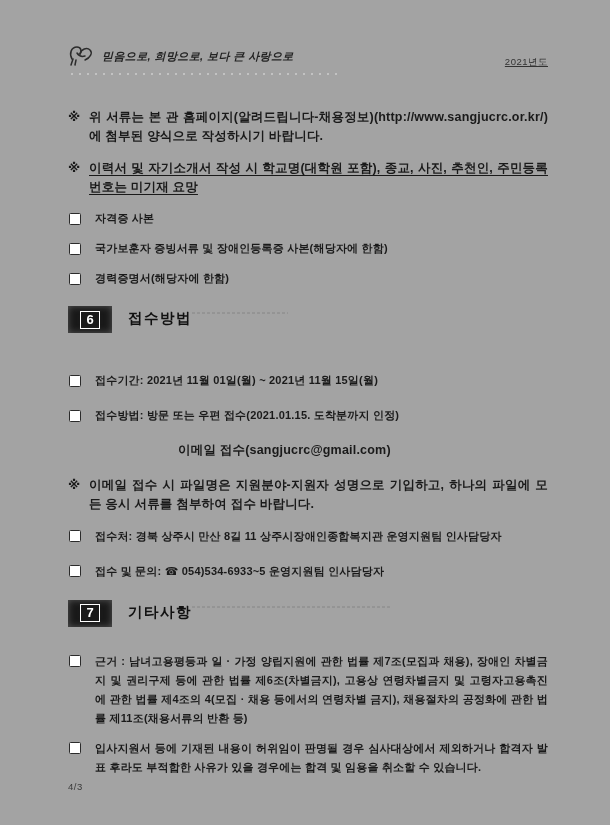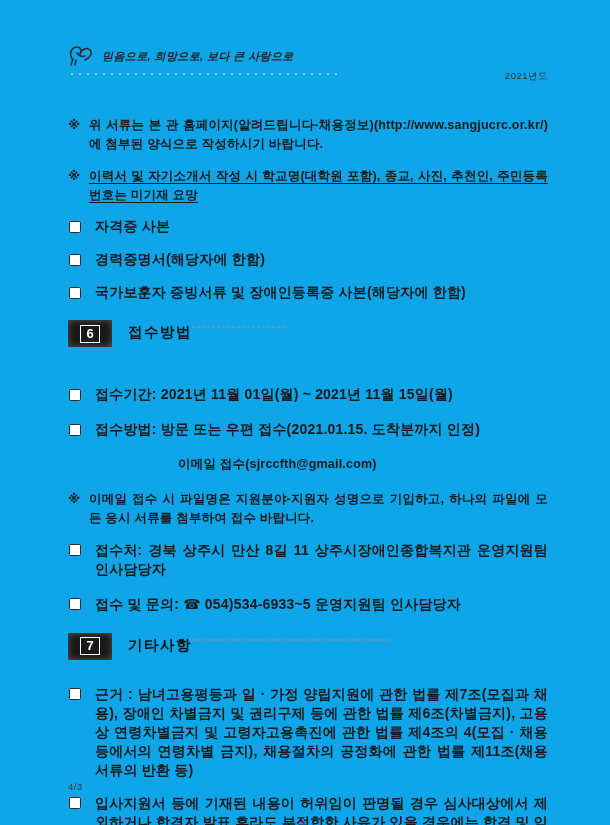--- a/index.html
+++ b/index.html
@@ -1,42 +1,42 @@
 <!DOCTYPE html>
 <html><head>
 <meta charset="utf-8">
 <style>
   html,body{margin:0;padding:0;background:#ffffff;}
   .page{
     position:relative;
     width:610px;height:825px;
-    background:#0ea5e9;
+    background:#a3a3a3;
     font-family:"Liberation Sans","DejaVu Sans",sans-serif;
     color:#1a1a1a;
     overflow:hidden;
   }
   .content{position:absolute;left:68px;top:0;width:480px;}
 
   
   .header{display:flex;justify-content:space-between;align-items:flex-start;margin-top:44px;}
   .brand{display:flex;flex-direction:column;}
   .brand-row{display:flex;align-items:center;gap:7px;}
   .logo{width:27px;height:24px;flex:0 0 auto;}
   .motto{font-size:11px;font-weight:bold;font-style:italic;letter-spacing:.4px;color:#222;}
   .scan-dots{margin-top:5px;margin-left:3px;height:2px;width:268px;opacity:.75;
     background:repeating-linear-gradient(90deg,#cdcdcd 0 2px,transparent 2px 8px);}
-  .year{font-size:9.5px;color:#333;margin-top:26px;letter-spacing:.5px;}
+  .year{font-size:9.5px;color:#333;margin-top:12px;letter-spacing:.5px;text-decoration:underline;}
 
   
   .note{position:relative;padding-left:21px;font-weight:bold;font-size:12.5px;
     line-height:19px;text-align:justify;letter-spacing:.2px;}
   .note .mk{position:absolute;left:0;top:0;}
   .u-text{text-decoration:underline;text-underline-offset:3px;text-decoration-thickness:1.3px;}
 
-  .cb-item{position:relative;padding-left:27px;font-weight:bold;font-size:14px;
+  .cb-item{position:relative;padding-left:27px;font-weight:bold;font-size:11px;
     line-height:19px;text-align:justify;letter-spacing:.2px;}
   .cbx{position:absolute;left:1px;top:3.5px;width:10px;height:10px;
     border:1.3px solid #2b2b2b;border-radius:1.5px;background:#fff;}
 
   .plain-line{font-weight:bold;font-size:12.5px;line-height:19px;margin-left:110px;letter-spacing:.2px;}
 
   
   .m-note1{margin-top:33px;}
   .m-note2{margin-top:8px;}
   .m-c1{margin-top:6px;}
@@ -100,46 +100,46 @@
       <span class="mk">※</span>
       <span class="u-text">이력서 및 자기소개서 작성 시 학교명(대학원 포함), 종교, 사진, 추천인, 주민등록번호는 미기재 요망</span>
     </p>
 
     <p class="cb-item m-c1">
       <span class="cbx"></span>
       <span>자격증 사본</span>
     </p>
     <p class="cb-item m-c">
       <span class="cbx"></span>
-      <span>경력증명서(해당자에 한함)</span>
+      <span>국가보훈자 증빙서류 및 장애인등록증 사본(해당자에 한함)</span>
     </p>
     <p class="cb-item m-c">
       <span class="cbx"></span>
-      <span>국가보훈자 증빙서류 및 장애인등록증 사본(해당자에 한함)</span>
+      <span>경력증명서(해당자에 한함)</span>
     </p>
 
     <div class="sec m-sec6">
       <div class="sec-num">
         <span class="sec-num-inner">6</span>
       </div>
       <div class="sec-head">
         <span class="sec-title">접수방법</span>
         <div class="sec-underline w96"></div>
       </div>
     </div>
 
     <p class="cb-item m-i1">
       <span class="cbx"></span>
       <span>접수기간: 2021년 11월 01일(월) ~ 2021년 11월 15일(월)</span>
     </p>
     <p class="cb-item m-i">
       <span class="cbx"></span>
       <span>접수방법: 방문 또는 우편 접수(2021.01.15. 도착분까지 인정)</span>
     </p>
-    <p class="plain-line m-i">이메일 접수(sjrccfth@gmail.com)</p>
+    <p class="plain-line m-i">이메일 접수(sangjucrc@gmail.com)</p>
 
     <p class="note m-i">
       <span class="mk">※</span>
       <span>이메일 접수 시 파일명은 지원분야-지원자 성명으로 기입하고, 하나의 파일에 모든 응시 서류를 첨부하여 접수 바랍니다.</span>
     </p>
 
     <p class="cb-item m-addr">
       <span class="cbx"></span>
       <span>접수처: 경북 상주시 만산 8길 11 상주시장애인종합복지관 운영지원팀 인사담당자</span>
     </p>

